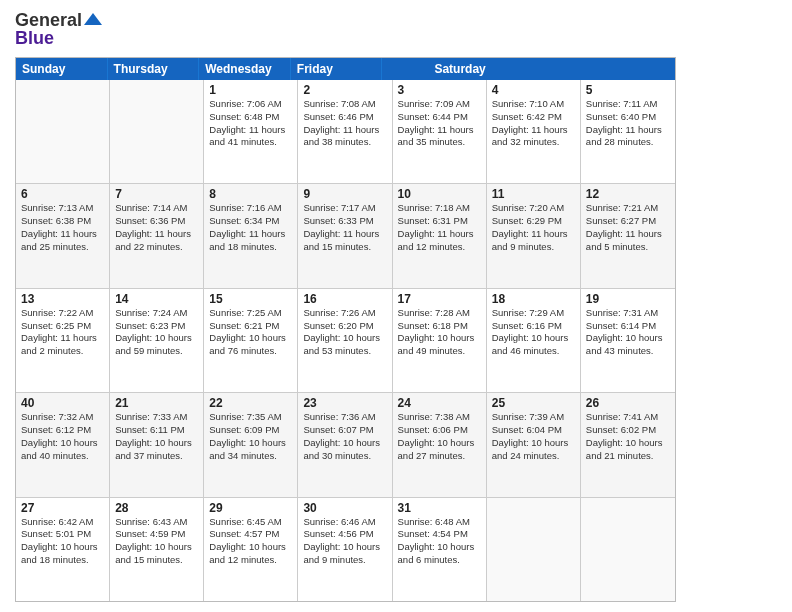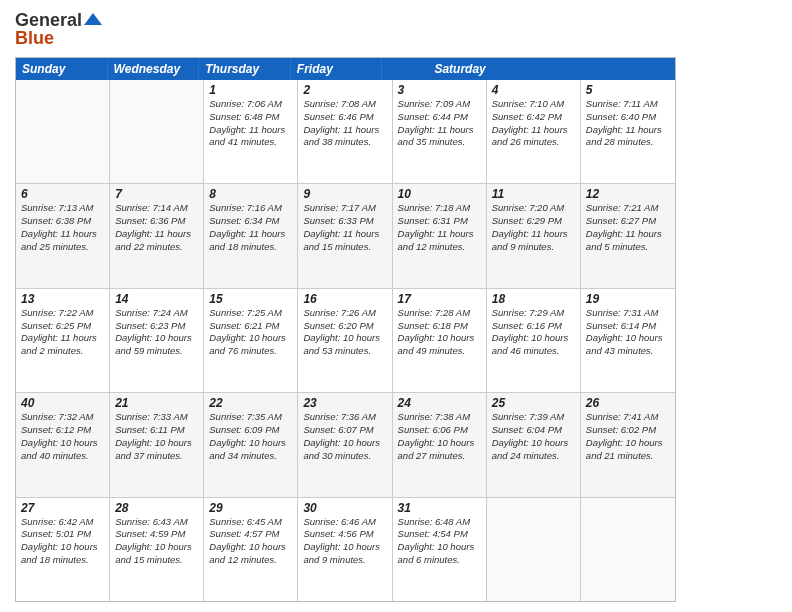--- a/index.html
+++ b/index.html
@@ -40,21 +40,20 @@
     }
     .cal-subtitle {
       font-size: 14px;
       color: #444;
     }
     .calendar {
       flex: 1;
       display: flex;
       flex-direction: column;
       border: 1px solid #bbb;
-      font-style: italic;
     }
     .cal-head {
       display: grid;
       grid-template-columns: repeat(7, 1fr);
       background: #1565c0;
     }
     .cal-head-cell {
       color: #fff;
       font-size: 12px;
       font-weight: bold;
@@ -102,35 +101,35 @@
 <div class="page">
   <div class="header">
     <div class="logo">
       <div>
         <div style="display:flex;align-items:center;">
           <span class="logo-general" style="font-size:18px;font-weight:bold;color:#333;">General</span>
           <svg width="18" height="18" viewBox="0 0 18 18" style="margin-left:2px;margin-top:-2px;">
             <polygon points="9,2 18,14 0,14" fill="#1565c0"></polygon>
           </svg>
         </div>
-        <div class="logo-blue" style="font-size:18px;font-weight:bold;color:#c2410c;margin-top:-3px;">Blue</div>
+        <div class="logo-blue" style="font-size:18px;font-weight:bold;color:#4c1d95;margin-top:-3px;">Blue</div>
       </div>
     </div>
     <div class="title-block">
       <div class="cal-title"></div>
       <div class="cal-subtitle"></div>
     </div>
   </div>
 
   <div class="calendar">
     <div class="cal-head">
 
     <div class="cal-head-cell">Sunday</div>
+        <div class="cal-head-cell">Thursday</div>
         <div class="cal-head-cell">Wednesday</div>
-        <div class="cal-head-cell">Thursday</div>
         <div class="cal-head-cell">Friday</div>
         <div class="cal-head-cell">Saturday</div>
       </div>
     <div class="cal-body">
 
     <div class="cal-row">
           <div class="cal-cell empty"></div>
           <div class="cal-cell empty"></div>
           <div class="cal-cell">
             <div class="day-num">1</div>
@@ -151,21 +150,21 @@
             <div class="cell-line">Sunrise: 7:09 AM</div>
             <div class="cell-line">Sunset: 6:44 PM</div>
             <div class="cell-line">Daylight: 11 hours</div>
             <div class="cell-line">and 35 minutes.</div>
           </div>
           <div class="cal-cell">
             <div class="day-num">4</div>
             <div class="cell-line">Sunrise: 7:10 AM</div>
             <div class="cell-line">Sunset: 6:42 PM</div>
             <div class="cell-line">Daylight: 11 hours</div>
-            <div class="cell-line">and 26 minutes.</div>
+            <div class="cell-line">and 32 minutes.</div>
           </div>
           <div class="cal-cell">
             <div class="day-num">5</div>
             <div class="cell-line">Sunrise: 7:11 AM</div>
             <div class="cell-line">Sunset: 6:40 PM</div>
             <div class="cell-line">Daylight: 11 hours</div>
             <div class="cell-line">and 28 minutes.</div>
           </div>
         </div>
         <div class="cal-row">

